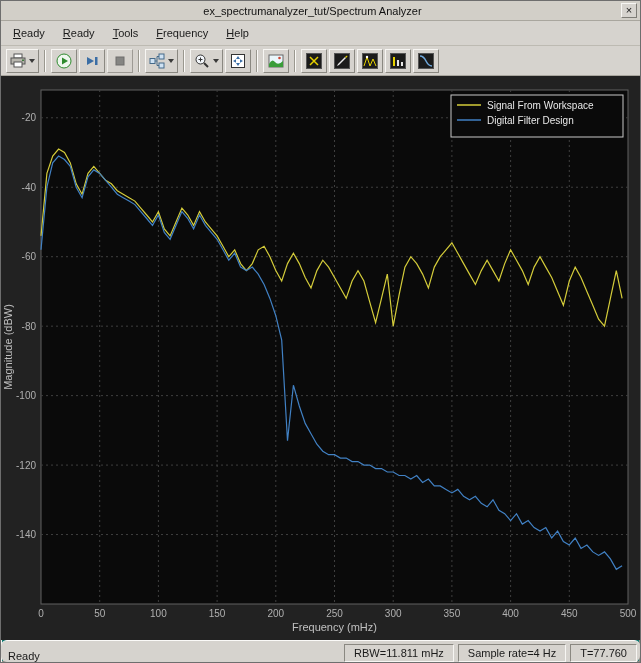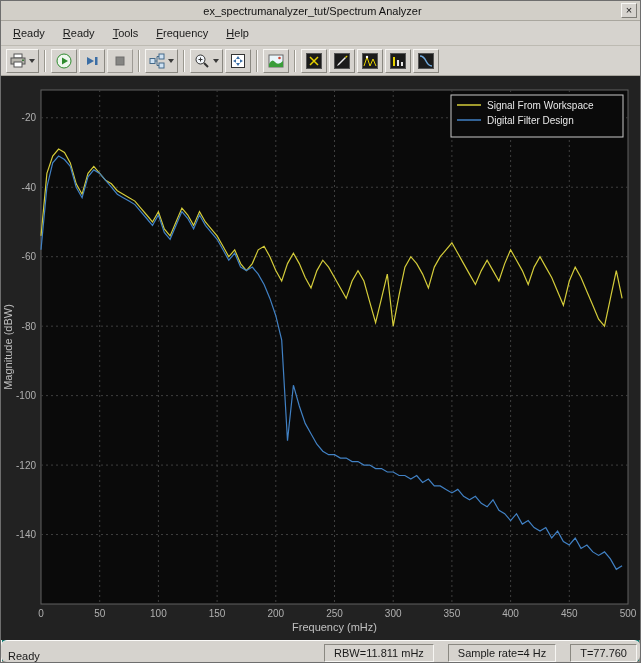--- a/index.html
+++ b/index.html
@@ -29,21 +29,21 @@
            border-top:4px solid #3a3a3a; }
   .tb-sep { width:2px; height:22px; border-left:1px solid #9a988f; border-right:1px solid #fbfaf8; margin:0 4px; }
   
   .scope { flex:1 1 auto; background:#222222; position:relative; }
   .scope svg { display:block; }
   
   .statusbar { height:22px; flex:0 0 22px; display:flex; align-items:flex-end;
                background:#d6d3ce; border-top:1px solid #fbfaf8; padding:0 3px;border-radius:6px; }
   .status-ready { flex:1; padding-left:4px; }
   .status-seg { border:1px solid; border-color:#8a8881 #f7f6f3 #f7f6f3 #8a8881;
-                padding:2px 9px; margin-left:14px; white-space:nowrap; }
+                padding:2px 9px; margin-left:4px; white-space:nowrap; }
 </style>
 </head>
 <body>
 
 <div class="window">
 
   <div class="titlebar">
     <span class="title">ex_spectrumanalyzer_tut/Spectrum Analyzer</span>
     <span class="close-btn">
       <span>×</span>

